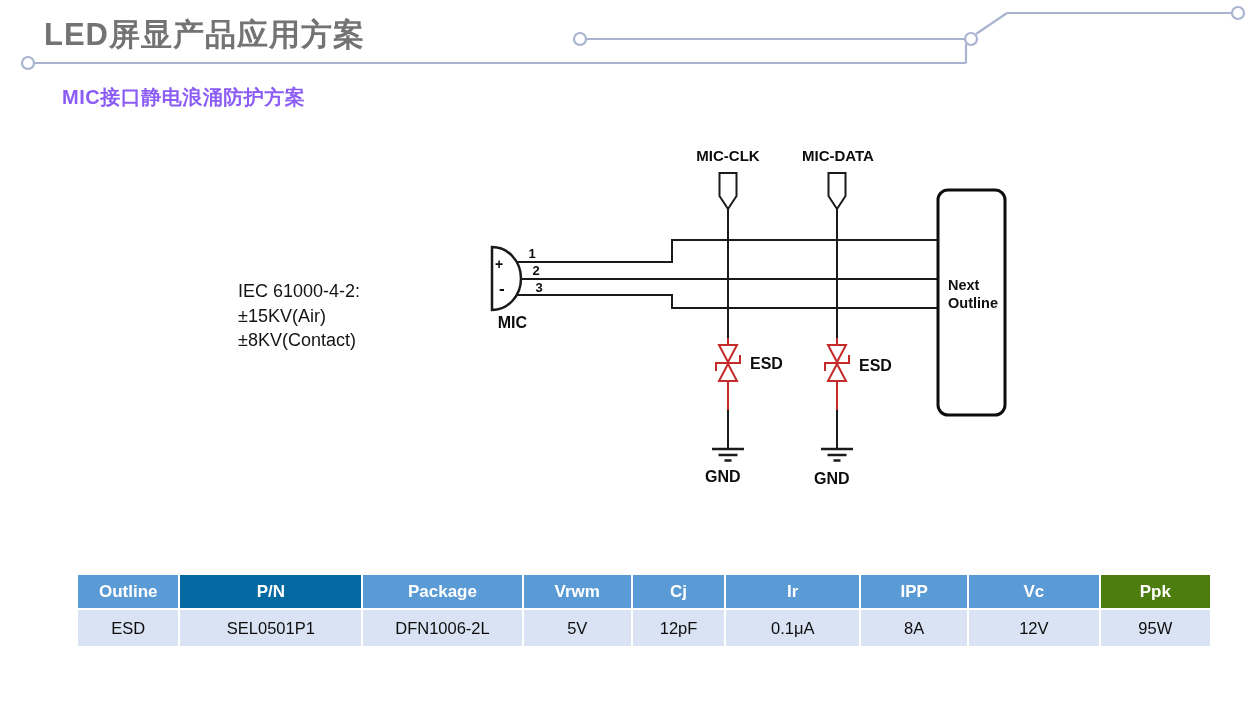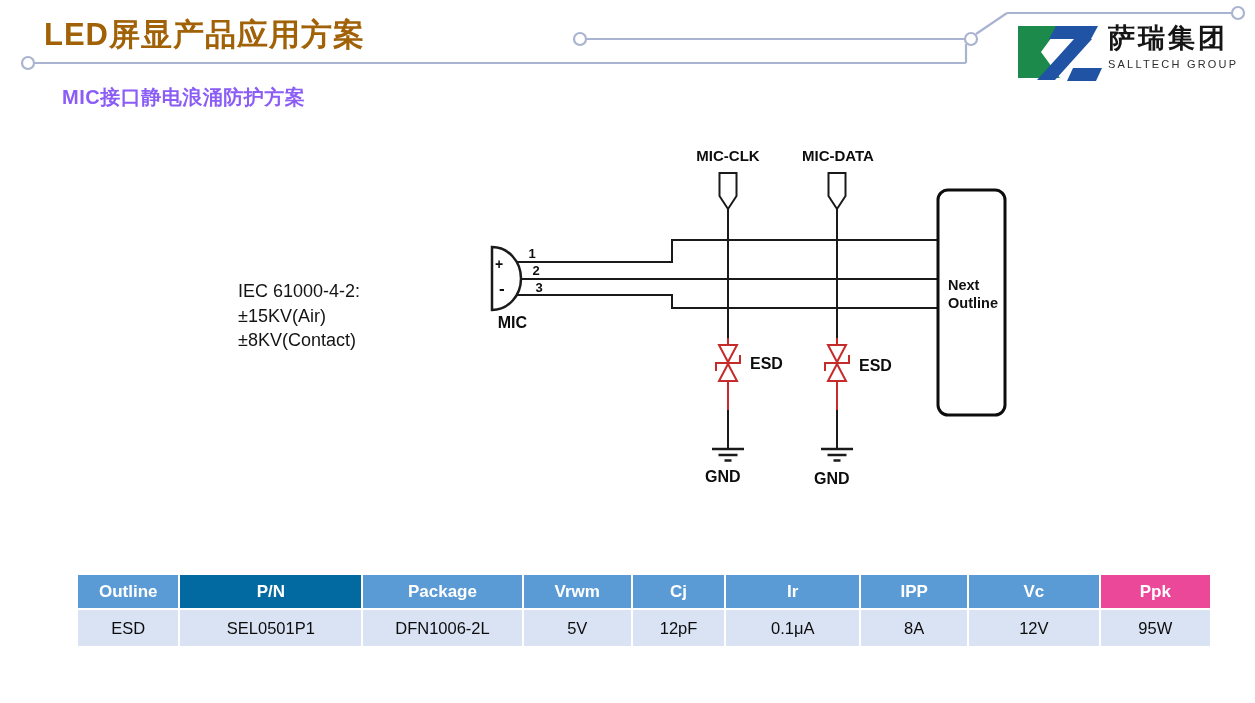--- a/index.html
+++ b/index.html
@@ -6,21 +6,21 @@
   html,body { background:#888; }
   .slide {
     position:relative; width:1255px; height:703px;
     background:#ffffff; overflow:hidden;
     font-family:"Liberation Sans", sans-serif;
     color:#111;
   }
   .abs { position:absolute; }
 
   
-  .title { left:44px; top:14px; font-size:31px; font-weight:700; color:#a16207; letter-spacing:1px; }
+  .title { left:44px; top:14px; font-size:31px; font-weight:700; color:#737373; letter-spacing:1px; }
   .subtitle { left:62px; top:84px; font-size:20px; font-weight:700; color:#8b5cf6; letter-spacing:0.5px; }
   .trace-svg { left:0; top:0; pointer-events:none; }
 
   
   .logo { left:1008px; top:18px; width:240px; height:64px; }
   .logo-glyph { position:absolute; left:6px; top:6px; }
   .logo-text { position:absolute; left:100px; top:2px; width:140px; }
   .logo-cn { font-size:27px; font-weight:700; color:#151515; letter-spacing:3px; white-space:nowrap; }
   .logo-en { font-size:11px; color:#2e2e2e; letter-spacing:2.2px; margin-top:2px; white-space:nowrap; }
 
@@ -60,32 +60,20 @@
       <circle cx="28" cy="63" r="6"></circle>
       <circle cx="580" cy="39" r="6"></circle>
       <circle cx="971" cy="39" r="6"></circle>
       <circle cx="1238" cy="13" r="6"></circle>
     </g>
   </svg>
 
   <div class="abs title">LED屏显产品应用方案</div>
   <div class="abs subtitle">MIC接口静电浪涌防护方案</div>
 
-  <div class="abs logo">
-    <svg class="logo-glyph" width="92" height="58" viewBox="0 0 92 58">
-      <polygon points="4,2 46,2 27,28 46,54 4,54" fill="#1B8A4A"></polygon>
-      <polygon points="42,2 84,2 77,15 35,15" fill="#2053A4"></polygon>
-      <polygon points="60,15 78,15 41,56 23,56" fill="#2053A4"></polygon>
-      <polygon points="59,44 88,44 82,57 53,57" fill="#2053A4"></polygon>
-    </svg>
-    <div class="logo-text">
-      <div class="logo-cn">萨瑞集团</div>
-      <div class="logo-en">SALLTECH GROUP</div>
-    </div>
-  </div>
 
   <div class="abs iec">
     <div>IEC 61000-4-2:</div>
     <div>±15KV(Air)</div>
     <div>±8KV(Contact)</div>
   </div>
 
   <svg class="abs" style="left:480px; top:138px;" width="532" height="362" viewBox="480 138 532 362">
 
     <g stroke="#1a1a1a" stroke-width="2" fill="none">
@@ -171,21 +159,21 @@
       <thead>
         <tr>
           <th style="background:#5B9BD5">Outline</th>
           <th style="background:#0369a1">P/N</th>
           <th style="background:#5B9BD5">Package</th>
           <th style="background:#5B9BD5">Vrwm</th>
           <th style="background:#5B9BD5">Cj</th>
           <th style="background:#5B9BD5">Ir</th>
           <th style="background:#5B9BD5">IPP</th>
           <th style="background:#5B9BD5">Vc</th>
-          <th style="background:#ec4899">Ppk</th>
+          <th style="background:#4d7c0f">Ppk</th>
         </tr>
       </thead>
       <tbody>
         <tr>
           <td style="background:#DAE3F3">ESD</td>
           <td style="background:#DAE3F3">SEL0501P1</td>
           <td style="background:#DAE3F3">DFN1006-2L</td>
           <td style="background:#DAE3F3">5V</td>
           <td style="background:#DAE3F3">12pF</td>
           <td style="background:#DAE3F3">0.1μA</td>

